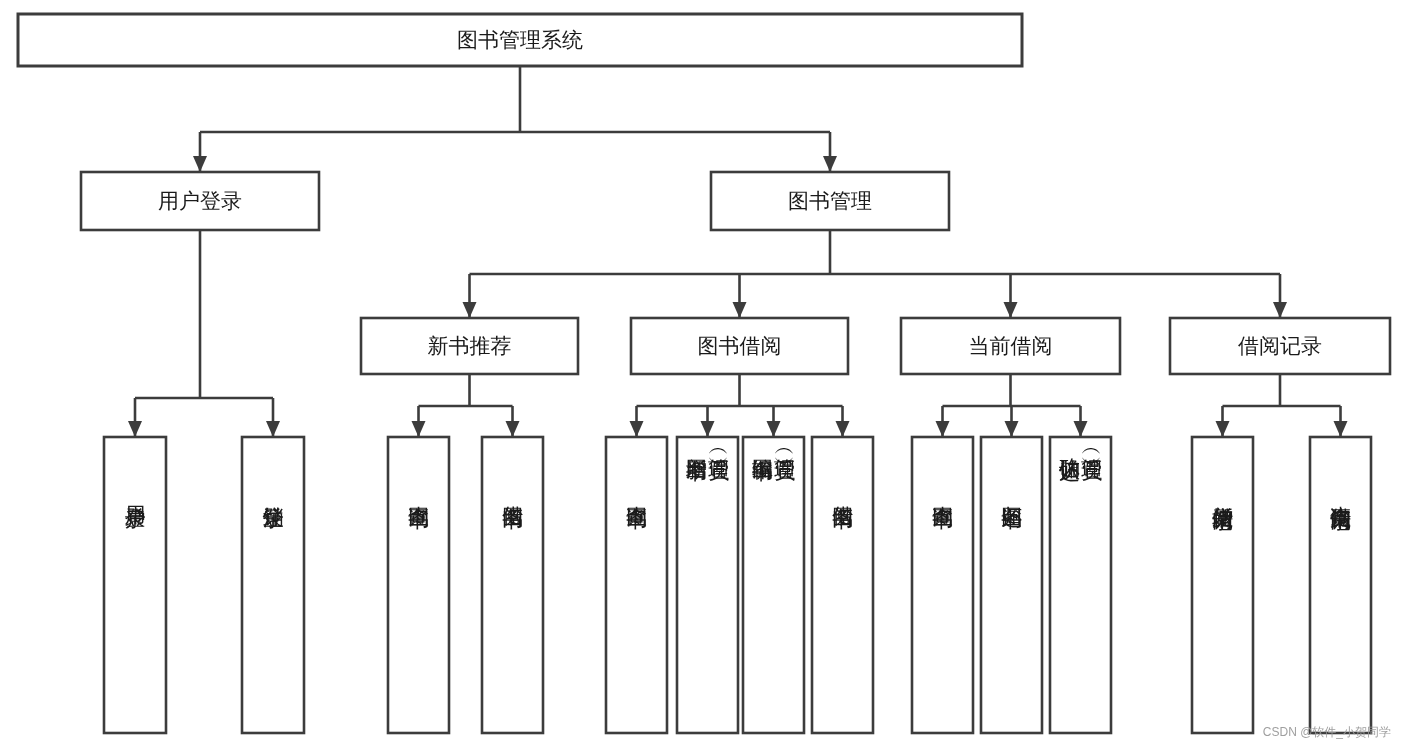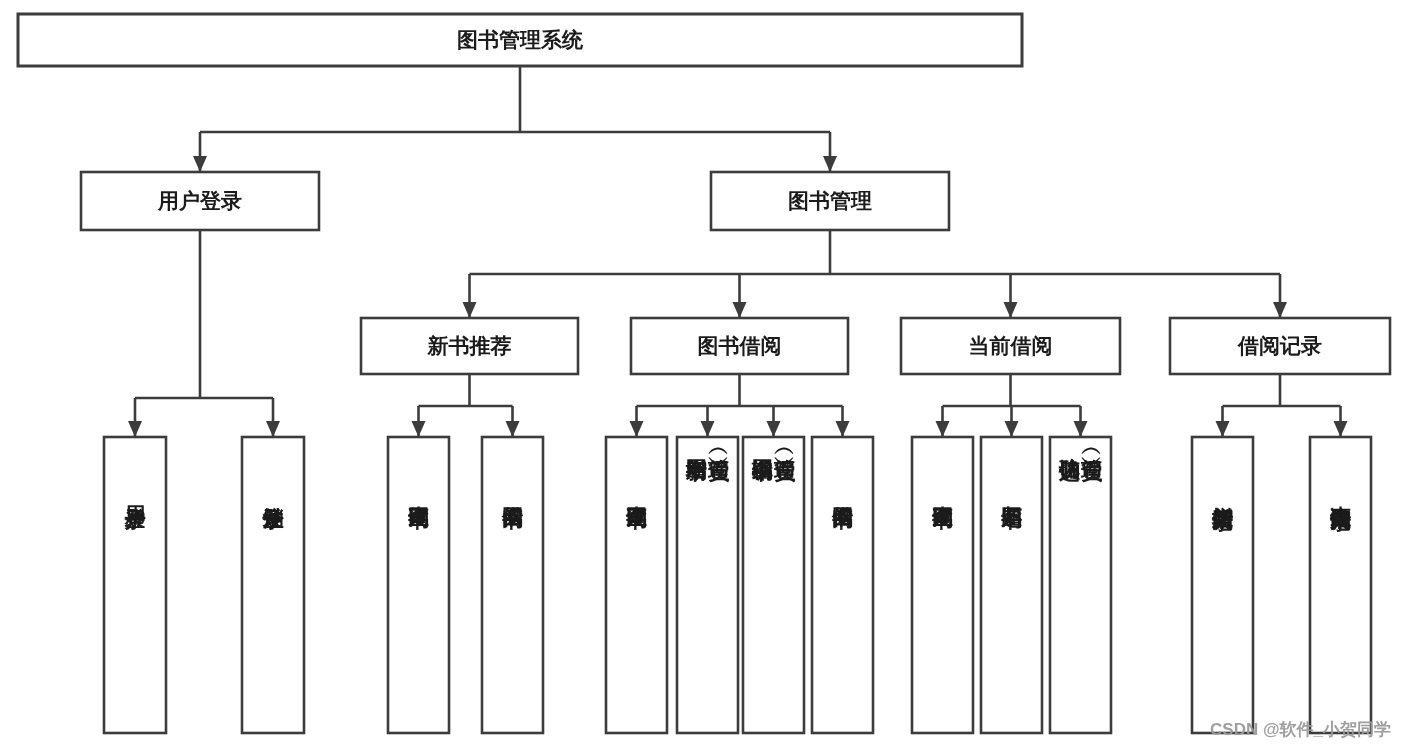--- a/index.html
+++ b/index.html
@@ -10,21 +10,20 @@
   }
   body {
     font-family: "Liberation Sans", "DejaVu Sans", sans-serif;
   }
   #diagram-root {
     position: relative;
     width: 1405px;
     height: 747px;
     background: #ffffff;
     overflow: hidden;
-    font-weight: bold;
   }
   svg#tree-svg {
     position: absolute;
     left: 0;
     top: 0;
     width: 1405px;
     height: 747px;
     display: block;
   }
   .node-box {
@@ -72,21 +71,21 @@
     writing-mode: vertical-rl;
     text-orientation: upright;
     white-space: nowrap;
     letter-spacing: 1px;
   }
   .watermark {
     position: absolute;
     right: 14px;
     bottom: 6px;
     font-family: "Liberation Sans", "DejaVu Sans", sans-serif;
-    font-size: 17px;
+    font-size: 12px;
     color: #9a9a9a;
     white-space: nowrap;
     opacity: .95;
   }
 </style>
 </head>
 <body>
 
 <div id="diagram-root">
   <svg id="tree-svg" viewBox="0 0 1405 747" preserveAspectRatio="none" aria-label="图书管理系统功能结构图">

